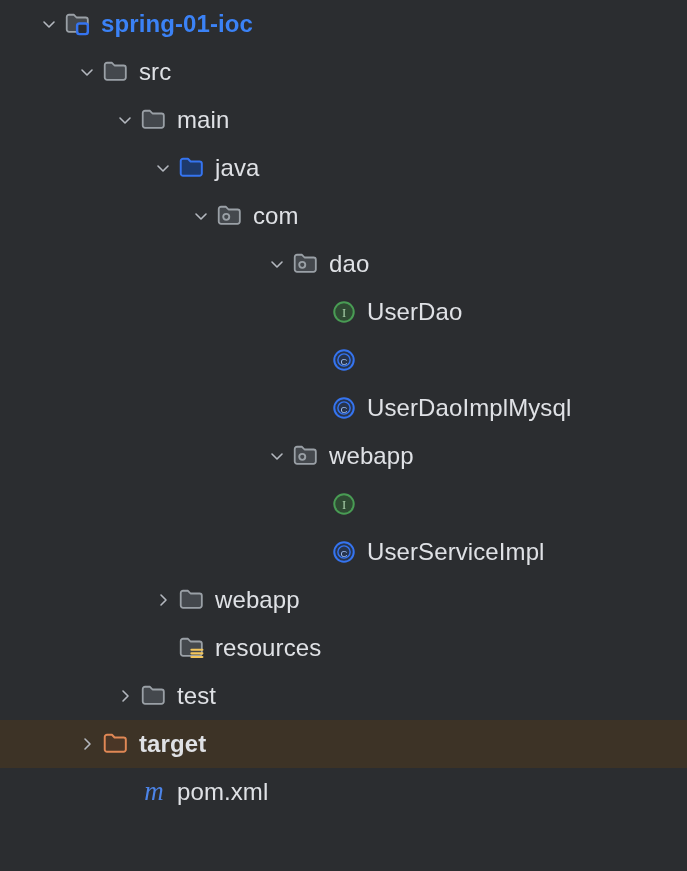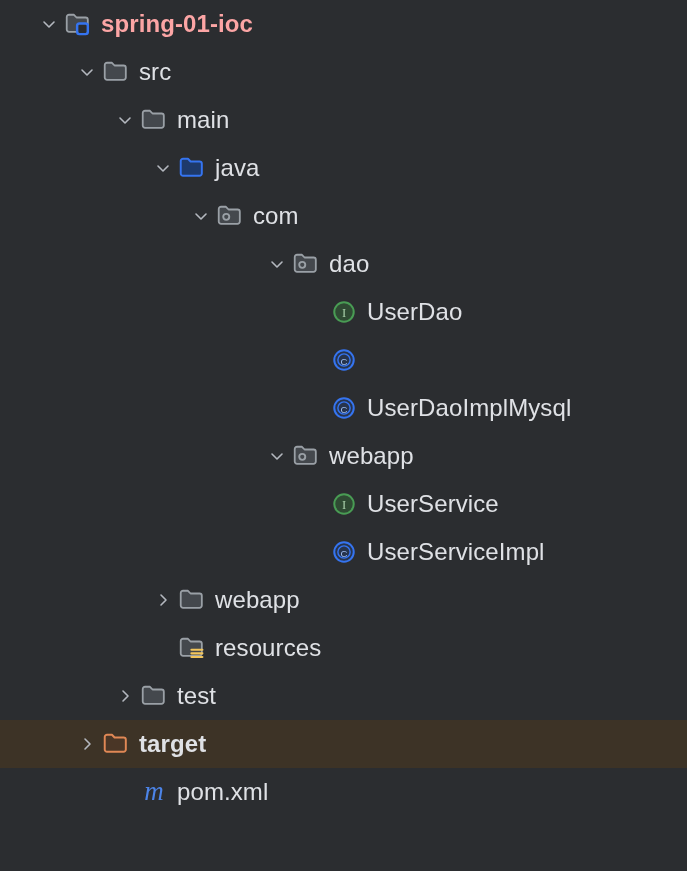--- a/index.html
+++ b/index.html
@@ -61,21 +61,21 @@
     position: relative;
   }
   .icon svg { display: block; overflow: visible; }
 
   .label {
     font-size: 24px;
     color: #dfe1e5;
     letter-spacing: 0.1px;
     line-height: 28px;
   }
-  .label.bold { font-weight: bold; color: #fca5a5; }
+  .label.bold { font-weight: bold; color: #3b82f6; }
 
   .maven-m {
     font-family: "Liberation Serif", serif;
     font-style: italic;
     font-size: 27px;
     color: #4c84e8;
     line-height: 1;
     position: relative;
     top: -1px;
   }
@@ -222,21 +222,20 @@
     </div>
     <div class="row">
       <div class="indent" style="width: 302px;"></div>
       <div class="toggle"></div>
       <div class="icon">
         <svg width="24" height="24" viewBox="0 0 18 18">
           <circle cx="9" cy="9" r="7.3" fill="#2f4a33" stroke="#499c54" stroke-width="1.5"></circle>
           <text x="9" y="13.1" text-anchor="middle" font-family="Liberation Serif, serif" font-size="9.5" fill="#a7cfa9">I</text>
         </svg>
       </div>
-      <span class="label">UserService</span>
     </div>
     <div class="row">
       <div class="indent" style="width: 302px;"></div>
       <div class="toggle"></div>
       <div class="icon">
         <svg width="24" height="24" viewBox="0 0 18 18">
           <circle cx="9" cy="9" r="7.3" fill="#27344d" stroke="#3574f0" stroke-width="1.5"></circle>
           <circle cx="9" cy="9" r="4.6" fill="none" stroke="#3574f0" stroke-width="1.1"></circle>
           <text x="9" y="12.4" text-anchor="middle" font-family="Liberation Sans, sans-serif" font-size="7.2" fill="#9fbdf0">C</text>
         </svg>

